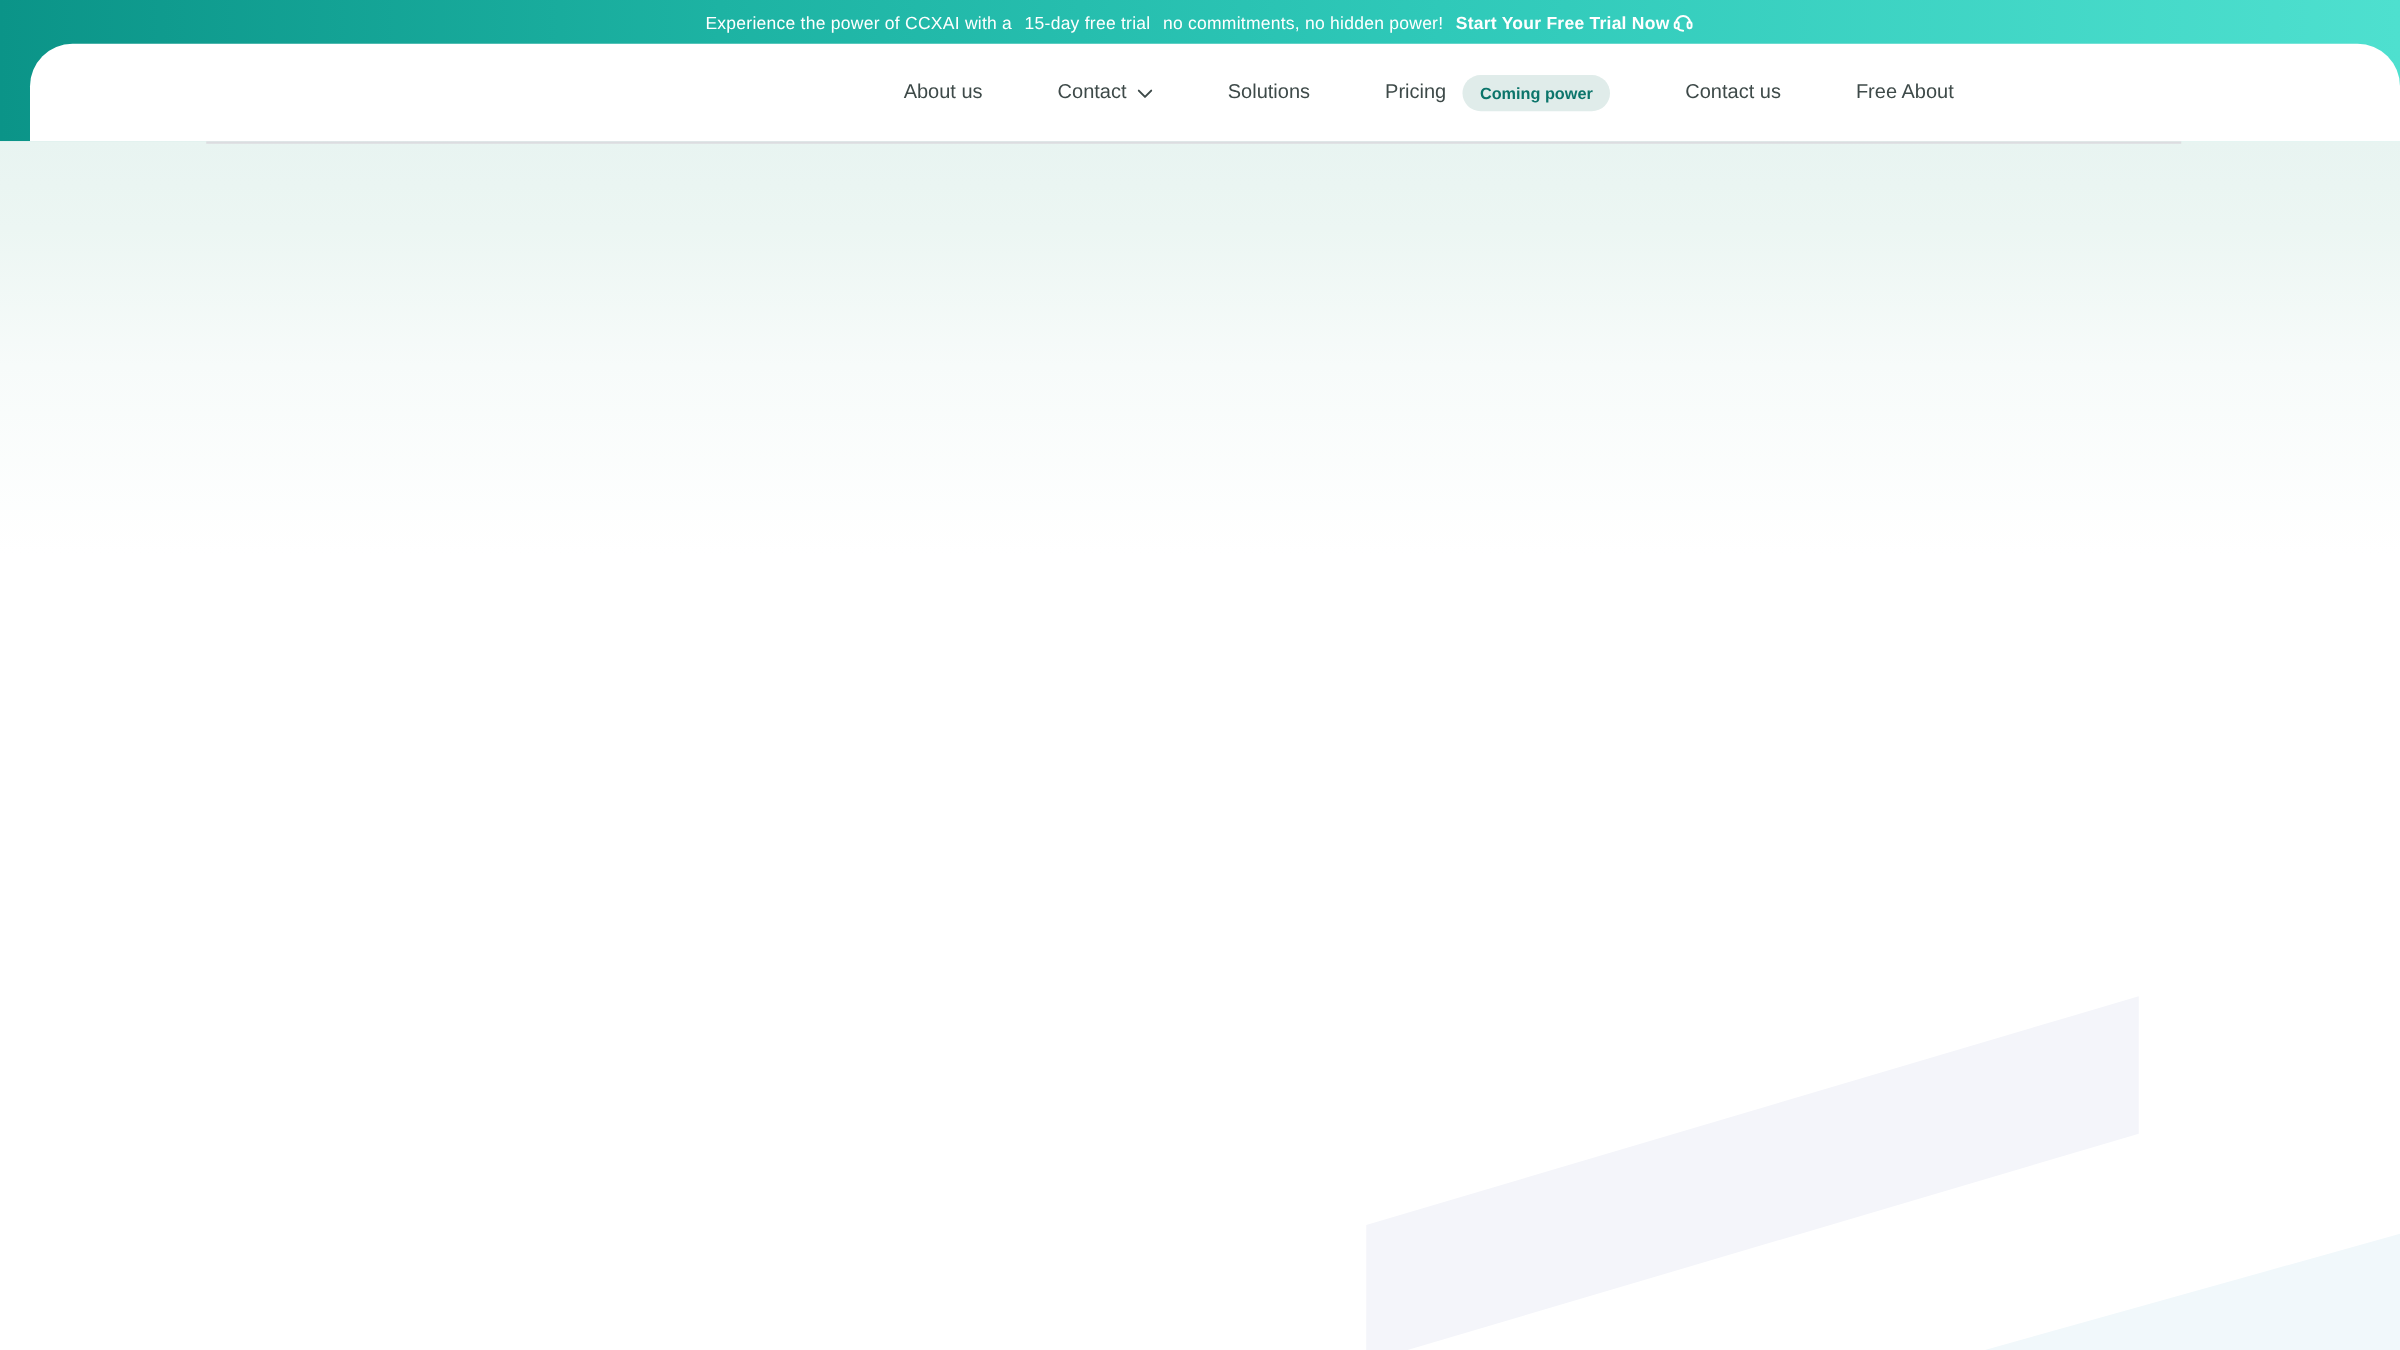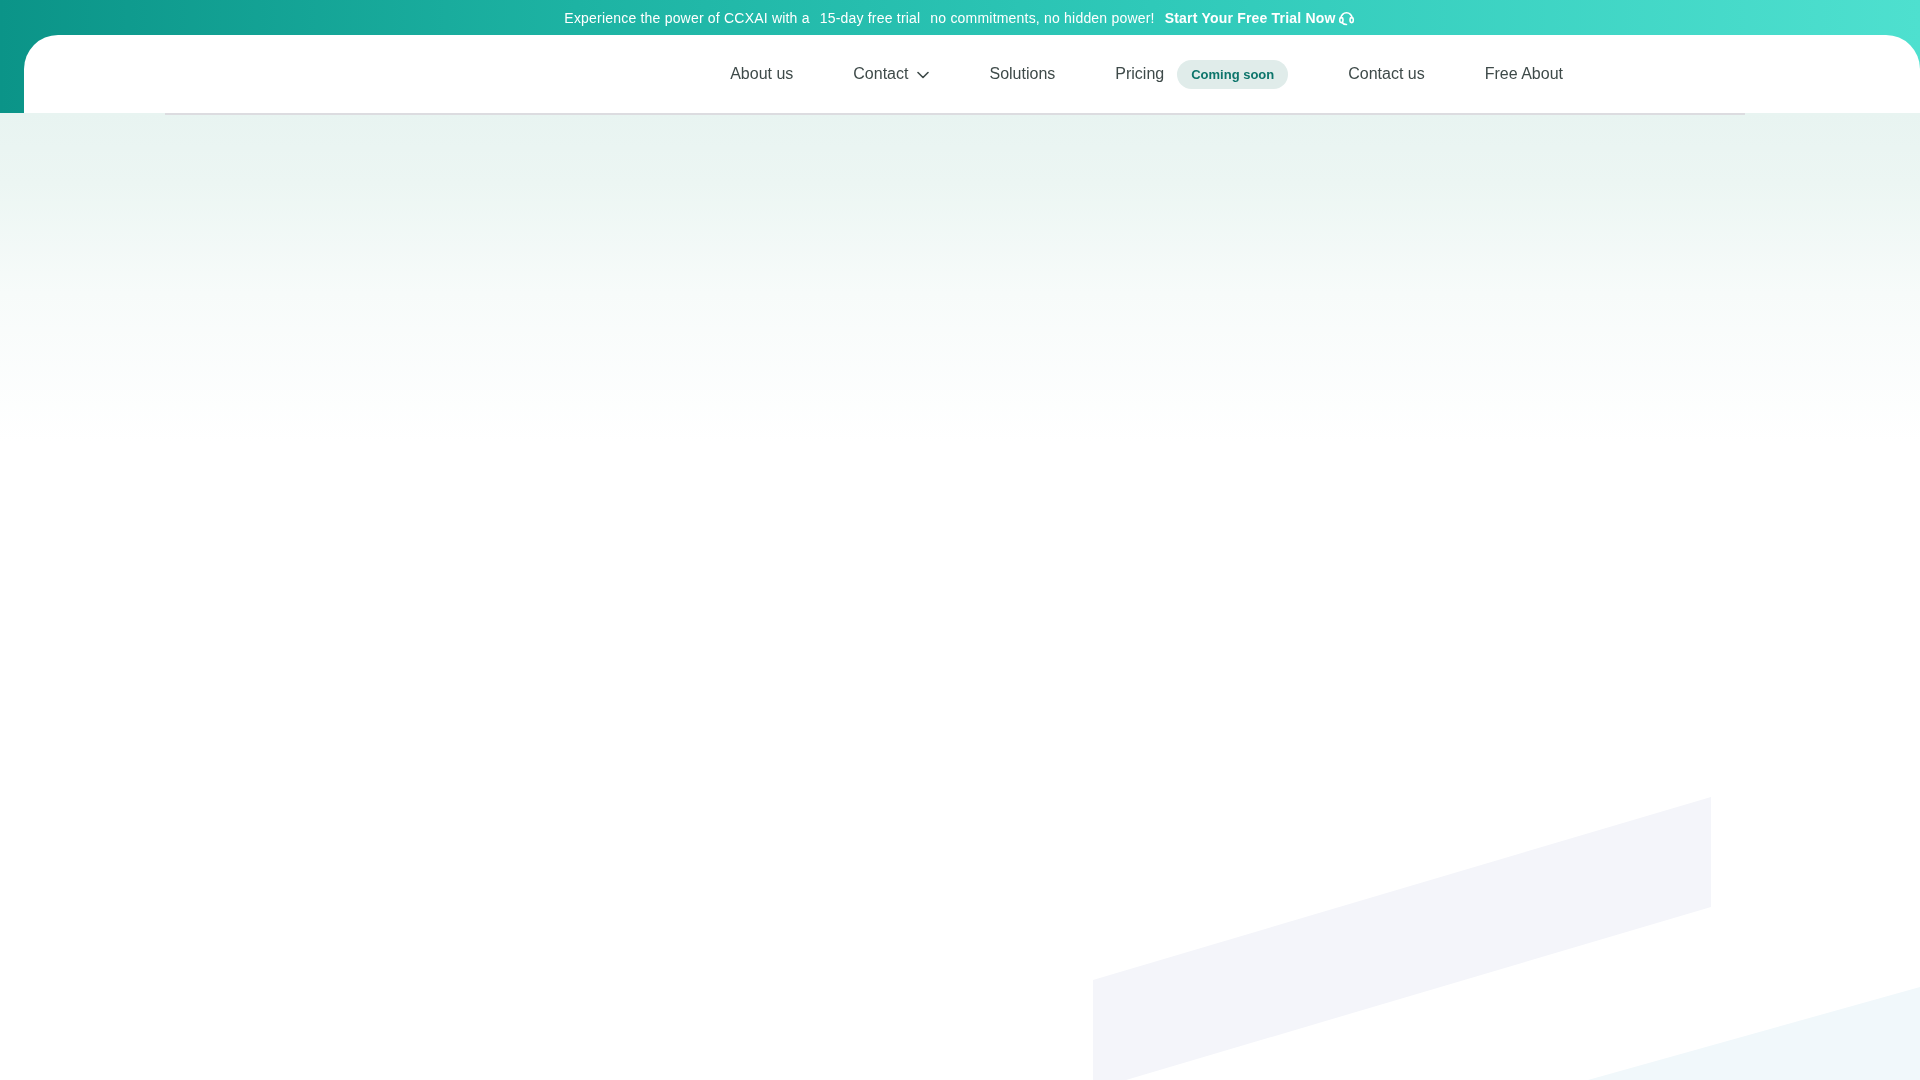--- a/index.html
+++ b/index.html
@@ -146,21 +146,21 @@
               <path d="M1 1.5l5 5 5-5"></path>
             </svg>
           </span>
         </span>
       </li>
       <li class="nav-item">
         <span class="nav-link">Solutions</span>
       </li>
       <li class="nav-item">
         <span class="nav-link">Pricing</span>
-        <span class="badge">Coming soon</span>
+        <span class="badge">Coming power</span>
       </li>
       <li class="nav-item">
         <span class="nav-link">Contact us</span>
       </li>
       <li class="nav-item">
         <span class="nav-link">Free About</span>
       </li>
     </ul>
   </header>
 </div>

